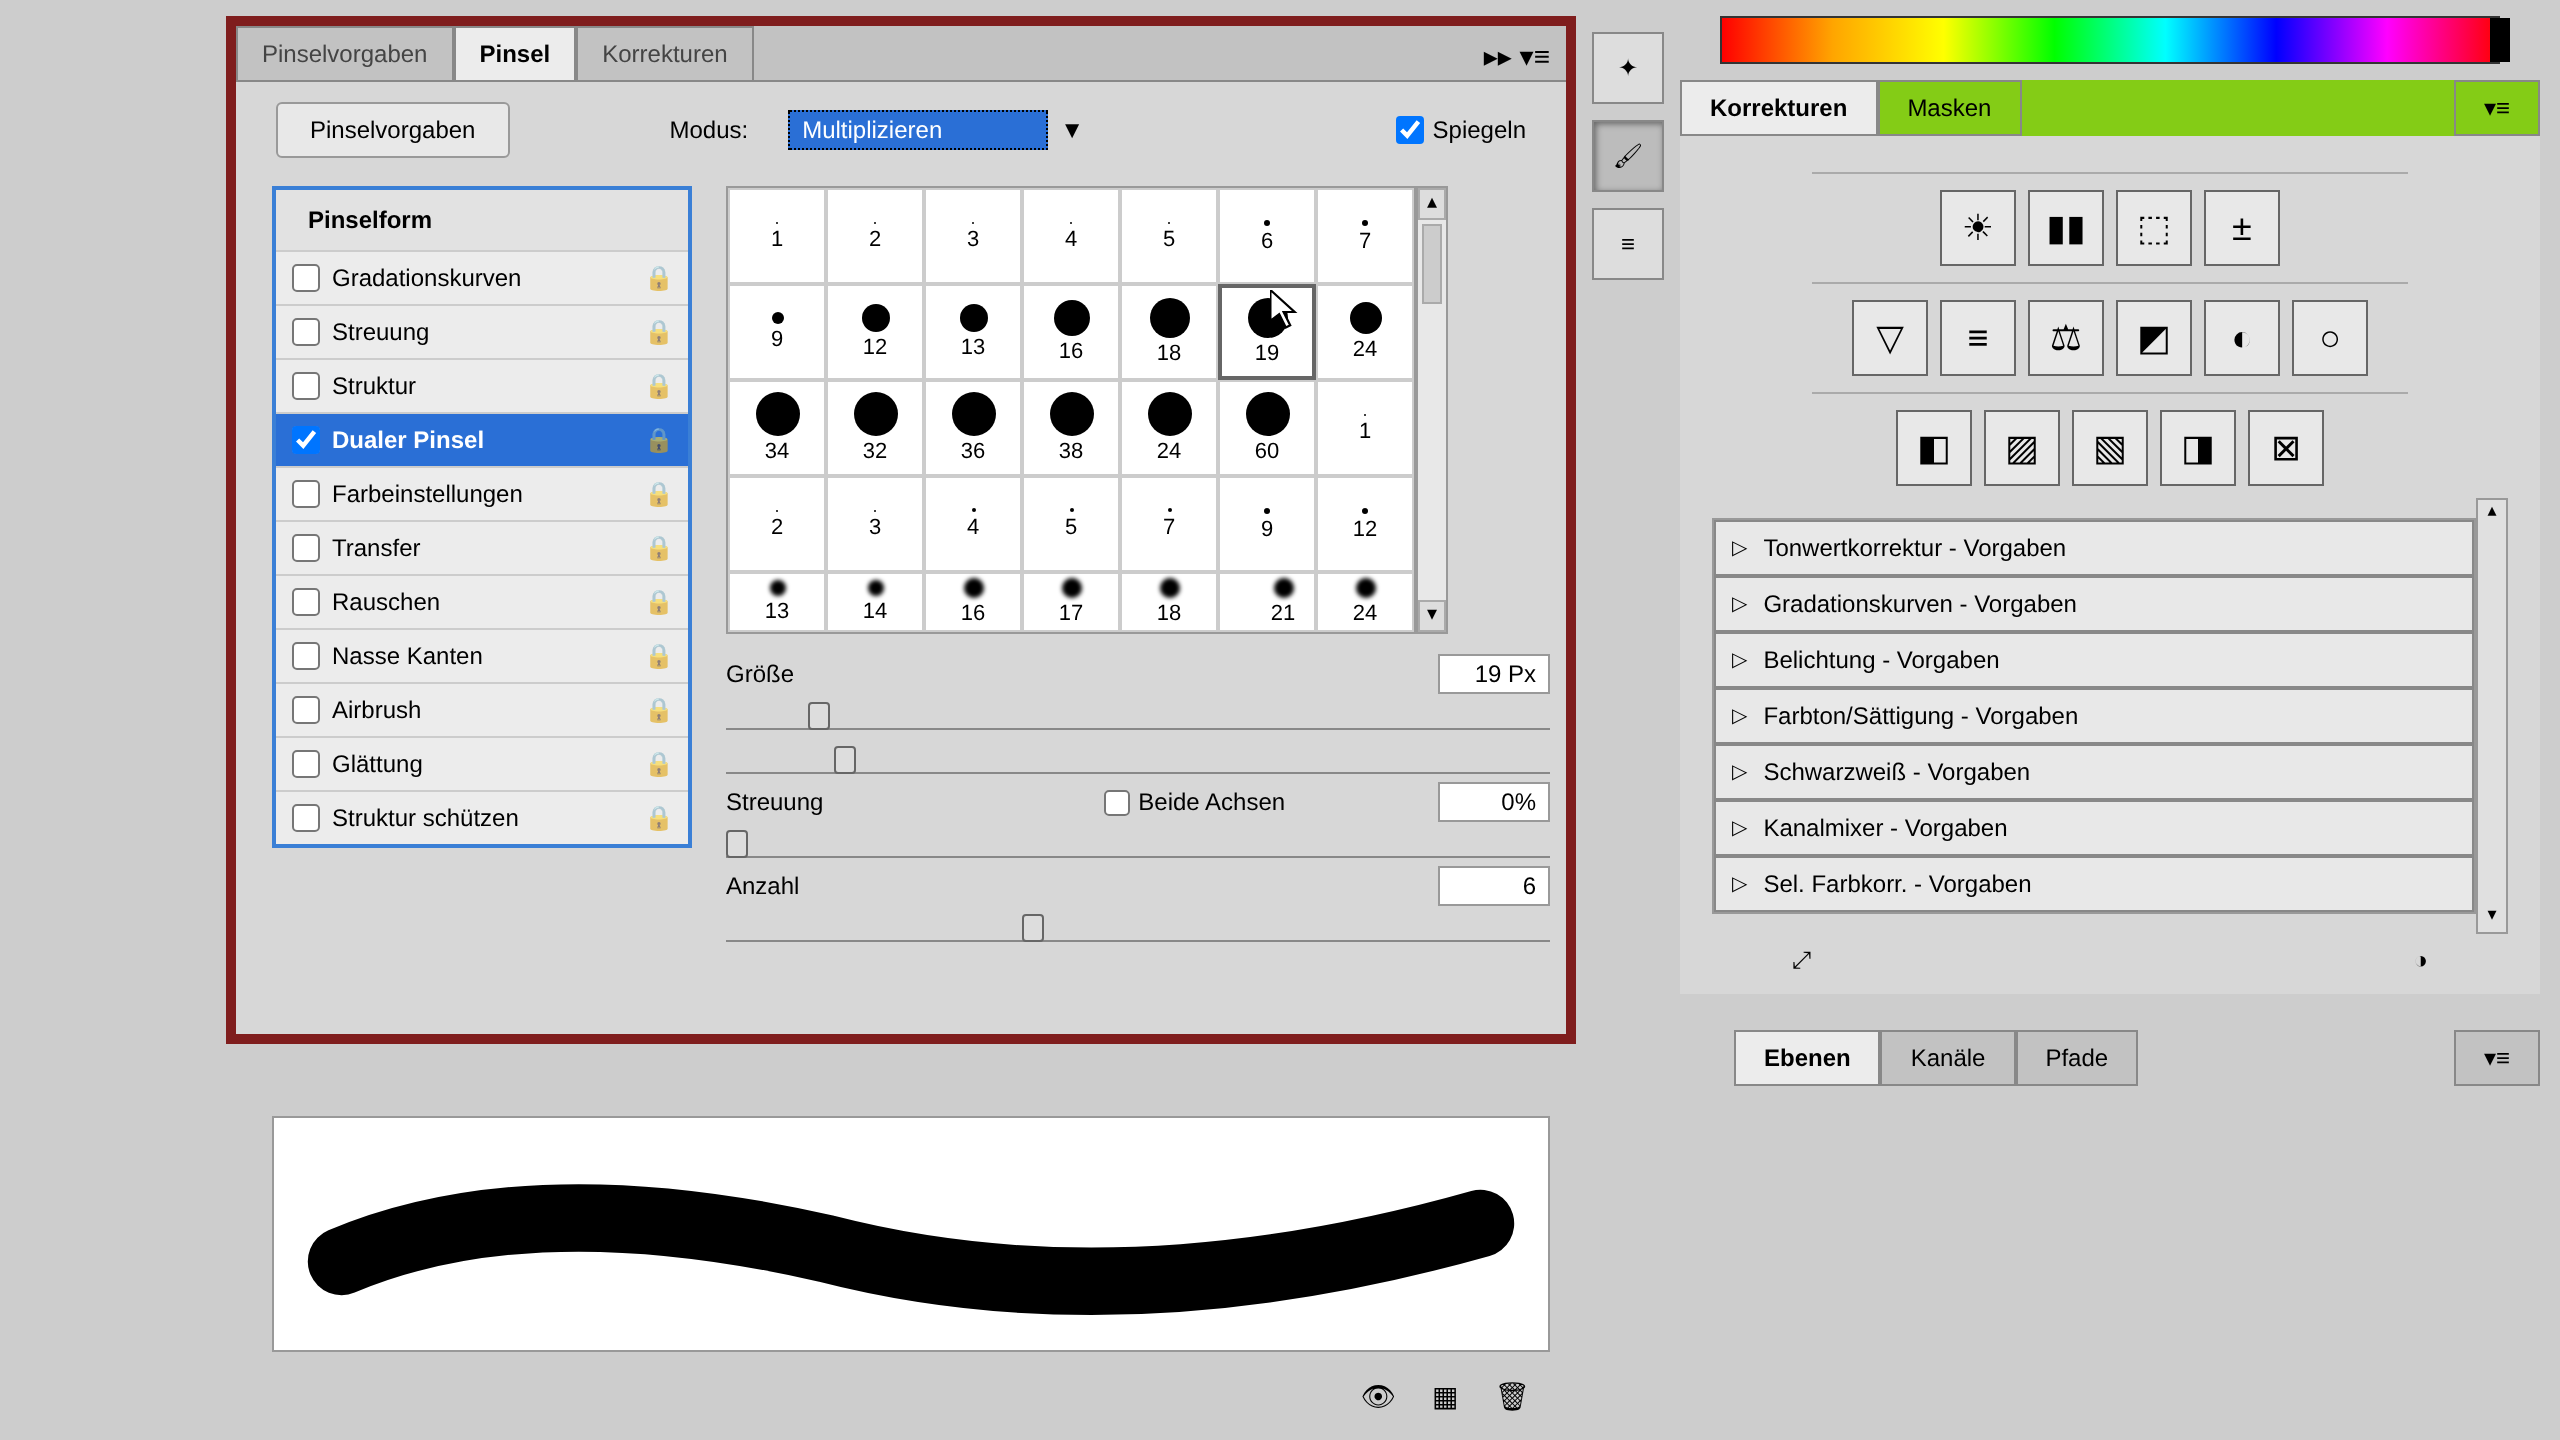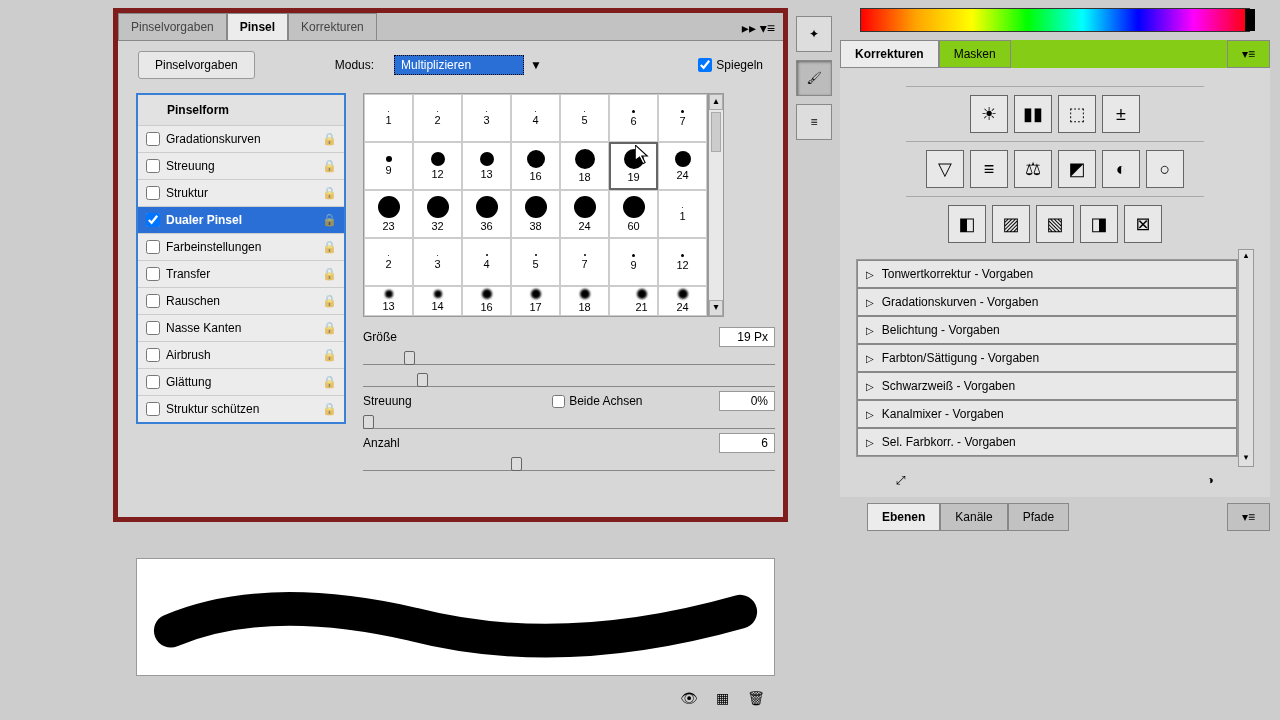--- a/index.html
+++ b/index.html
@@ -14,21 +14,21 @@
 .toolbar { display: flex; align-items: center; padding: 10px 20px; gap: 20px; }
 .preset-btn { padding: 6px 16px; background: #e8e8e8; border: 1px solid #999; border-radius: 3px; cursor: pointer; }
 .mode-label { margin-left: 60px; }
 .mode-select { display: flex; align-items: center; justify-content: center; }
 .mode-select .sel { background: #2a6fd6; color: #fff; padding: 2px 6px; border: 1px dotted #000; width: 130px; }
 .mode-select .arrow { padding: 2px 6px; cursor: pointer; }
 .mirror { margin-left: auto; display: flex; align-items: center; gap: 4px; }
 .mirror input { width: 14px; height: 14px; }
 
 .sidebar { position: absolute; left: 18px; top: 80px; width: 210px; border: 2px solid #3a7fd6; background: #ececec; }
-.side-head { padding: 8px 29px; font-weight: bold; background: #e2e2e2; }
+.side-head { padding: 8px 16px; font-weight: bold; background: #e2e2e2; }
 .side-item { display: flex; align-items: center; padding: 6px 8px; border-top: 1px solid #ccc; gap: 6px; }
 .side-item input { width: 14px; height: 14px; }
 .side-item.selected { background: #2a6fd6; color: #fff; font-weight: bold; }
 .side-item .lock { margin-left: auto; width: 14px; height: 14px; opacity: 0.6; }
 
 .brush-area { position: absolute; left: 245px; top: 80px; width: 412px; }
 .grid-wrap { display: flex; }
 .grid { display: grid; grid-template-columns: repeat(7, 49px); border: 1px solid #999; background: #fff; }
 .cell { height: 48px; border: 1px solid #ccc; display: flex; flex-direction: column; align-items: center; justify-content: center; cursor: pointer; position: relative; }
 .cell.selected { border: 2px solid #666; }
@@ -66,21 +66,21 @@
 .kbody { background: #d7d7d7; padding: 10px 16px; }
 .ktitle { font-weight: bold; margin-bottom: 12px; }
 .krow { display: flex; justify-content: center; gap: 6px; margin: 6px 0; }
 .kbtn { width: 38px; height: 38px; background: #e8e8e8; border: 1px solid #666; display:flex; align-items:center; justify-content:center; font-size:18px; }
 .kline { border-top: 1px solid #aaa; margin: 8px 50px; }
 
 .preset-list { margin: 10px 0; border: 1px solid #999; background: #ececec; }
 .prow { display: flex; align-items: center; padding: 6px 8px; border: 1px solid #888; background: #e8e8e8; gap: 8px; }
 .prow .tri { font-size: 10px; }
 
-.etabs { display: flex; margin-top: 6px; padding-left: 27px; }
+.etabs { display: flex; margin-top: 18px; padding-left: 27px; }
 .etab { padding: 6px 14px; border: 1px solid #888; background: #c2c2c2; }
 .etab.active { background: #ececec; font-weight: bold; }
 
 .cursor { position: absolute; left: 635px; top: 145px; width: 18px; height: 22px; pointer-events: none; z-index: 100; }
 </style>
 </head>
 <body>
 
 <div class="left-panel">
   <div class="tabs">
@@ -218,21 +218,21 @@
           <div class="cell selected">
             <div class="dot" style="width:20px;height:20px;"></div>
             <div class="lbl">19</div>
           </div>
           <div class="cell">
             <div class="dot" style="width:16px;height:16px;"></div>
             <div class="lbl">24</div>
           </div>
           <div class="cell">
             <div class="dot" style="width:22px;height:22px;"></div>
-            <div class="lbl">23</div>
+            <div class="lbl">34</div>
           </div>
           <div class="cell">
             <div class="dot" style="width:22px;height:22px;"></div>
             <div class="lbl">32</div>
           </div>
           <div class="cell">
             <div class="dot" style="width:22px;height:22px;"></div>
             <div class="lbl">36</div>
           </div>
           <div class="cell">

